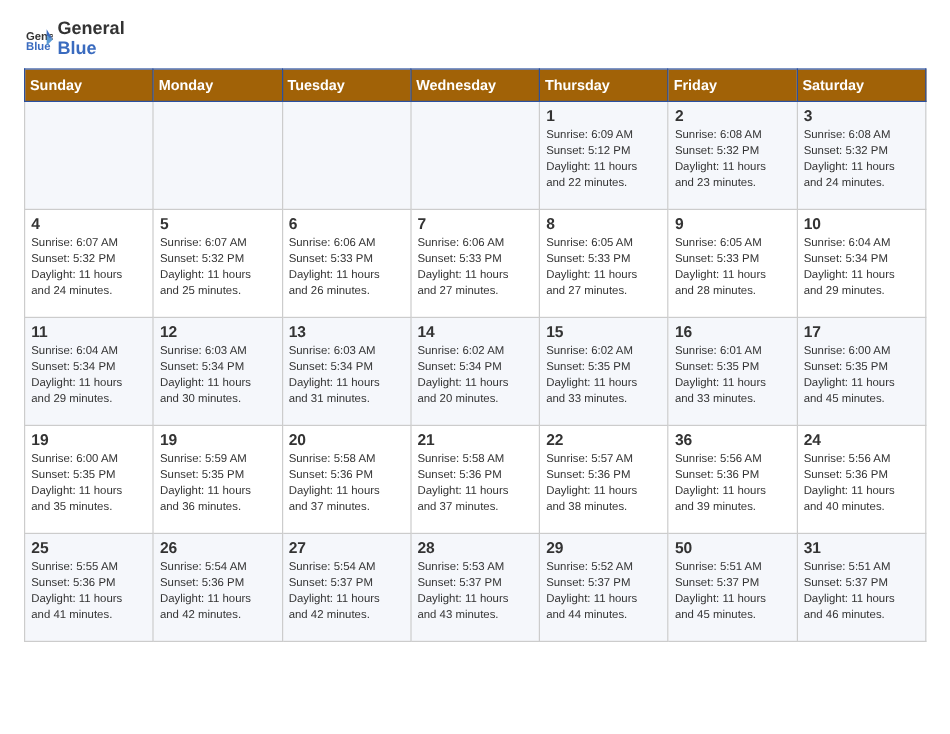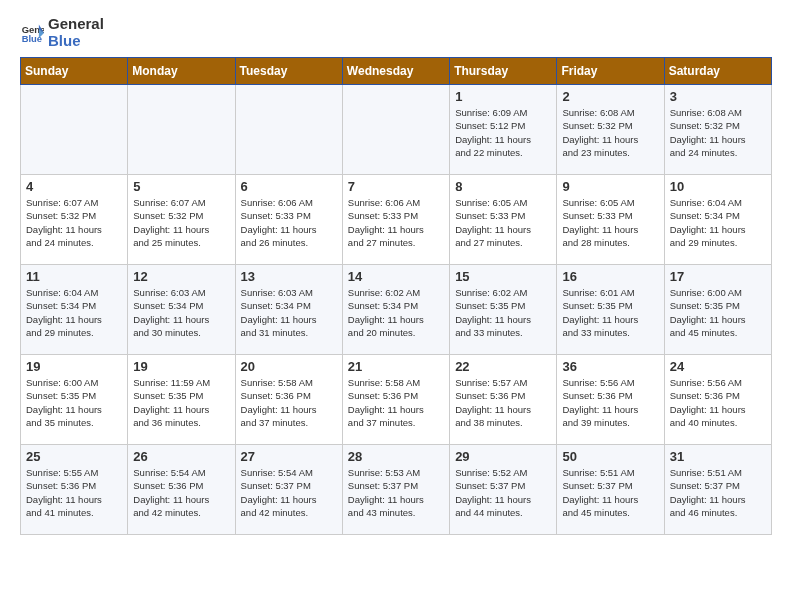--- a/index.html
+++ b/index.html
@@ -251,21 +251,21 @@
       <tr>
         <td>
           <span class="day-number">19</span>
           <div class="day-info">Sunrise: 6:00 AM</div>
           <div class="day-info">Sunset: 5:35 PM</div>
           <div class="day-info">Daylight: 11 hours</div>
           <div class="day-info">and 35 minutes.</div>
         </td>
         <td>
           <span class="day-number">19</span>
-          <div class="day-info">Sunrise: 11:59 AM</div>
+          <div class="day-info">Sunrise: 5:59 AM</div>
           <div class="day-info">Sunset: 5:35 PM</div>
           <div class="day-info">Daylight: 11 hours</div>
           <div class="day-info">and 36 minutes.</div>
         </td>
         <td>
           <span class="day-number">20</span>
           <div class="day-info">Sunrise: 5:58 AM</div>
           <div class="day-info">Sunset: 5:36 PM</div>
           <div class="day-info">Daylight: 11 hours</div>
           <div class="day-info">and 37 minutes.</div>

